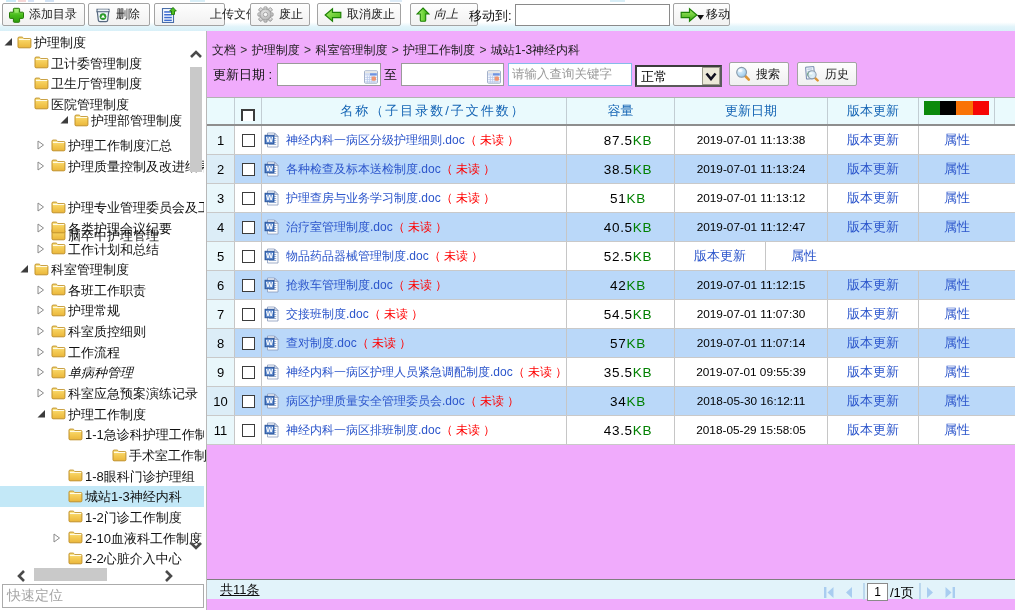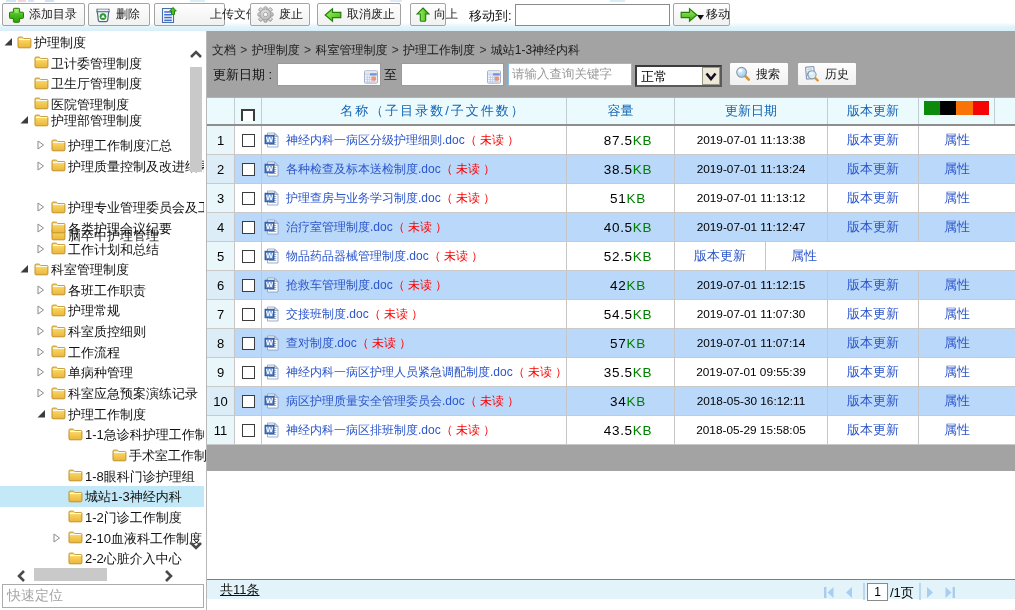--- a/index.html
+++ b/index.html
@@ -17,21 +17,21 @@
 .tinput{position:absolute;top:4px;height:22px;border:1px solid #8a8a8a;background:#fff;}
 
 .dash{position:absolute;top:0;height:2px;opacity:.4;}
 
 .tree{position:absolute;left:0;top:31px;width:207px;height:579px;background:#fff;border-right:1px solid #b8b8b8;overflow:hidden;}
 .trow{position:absolute;left:0;width:204px;height:21px;display:flex;align-items:center;font-size:13px;color:#111;white-space:nowrap;overflow:hidden;}
 .trow.sel{background:#c3e8f7;}
 .quickbox{position:absolute;left:2px;top:553px;width:202px;height:24px;border:1px solid #ababab;background:#fff;
  font-size:14px;color:#a5a5a5;display:flex;align-items:center;padding-left:4px;}
 
-.main{position:absolute;left:207px;top:31px;width:808px;height:440px;background:#a3a3a3;}
+.main{position:absolute;left:207px;top:31px;width:808px;height:579px;background:#f0abfc;}
 .crumb{position:absolute;left:5px;top:11px;font-size:12px;color:#1b1b1b;}
 .crumb .sep{color:#333;padding:0 1px;}
 
 .frow{position:absolute;top:32px;left:0;height:24px;width:808px;}
 .flabel{position:absolute;top:0;height:24px;display:flex;align-items:center;font-size:13px;color:#111;}
 .finput{position:absolute;top:0;height:23px;border:1px solid #9a9a9a;background:#fff;}
 .fbtn{position:absolute;top:-1px;height:24px;border:1px solid #a3a3a3;border-radius:2px;
  background:linear-gradient(180deg,#fefefe,#f0f0f0);display:flex;align-items:center;font-size:12px;color:#1a1a1a;padding:0 6px;gap:5px;}
 
 .thead{position:absolute;left:0;top:66px;width:808px;height:29px;background:#eafafd;display:flex;
@@ -139,21 +139,21 @@
             <linearGradient id="gc" x1="0" y1="0" x2="1" y2="1">
               <stop offset="0" stop-color="#a8ef6a"></stop>
               <stop offset="1" stop-color="#45b512"></stop>
             </linearGradient>
           </defs>
       <path d="M1.2 8l7.3-6.3v3.7h8.3v5.2H8.5v3.7z" fill="url(#gc)" stroke="#1e8206" stroke-width="1.2"></path>
     </svg>
     <span>取消废止</span>
   </div>
 
-  <div class="tbtn" style="left:410px;width:36px;padding:0 5px;gap:4px;" id="b-upd">
+  <div class="tbtn" style="left:410px;width:68px;padding:0 5px;gap:4px;font-style:italic;" id="b-upd">
     <svg width="14" height="15" viewBox="0 0 14 15">
       <defs>
             <linearGradient id="gu" x1="0" y1="0" x2="1" y2="0">
               <stop offset="0" stop-color="#b2f07e"></stop>
               <stop offset=".55" stop-color="#6fd53a"></stop>
               <stop offset="1" stop-color="#2f9e0d"></stop>
             </linearGradient>
           </defs>
       <path d="M7 1l6 6H9.7v6.2c0 .6-.4 1-1 1H5.3c-.6 0-1-.4-1-1V7H1z" fill="url(#gu)" stroke="#1e8206" stroke-width="1.1"></path>
     </svg>
@@ -243,21 +243,21 @@
                 <stop offset=".45" stop-color="#f5cd58"></stop>
                 <stop offset="1" stop-color="#eab63a"></stop>
               </linearGradient>
             </defs>
             <path d="M1 3.1c0-.6.4-1 1-1h2.9c.4 0 .7.1.9.4l.9 1h6.2c.6 0 1 .4 1 1v7.3c0 .6-.4 1-1 1H2c-.6 0-1-.4-1-1z" fill="url(#gf)" stroke="#c0912a" stroke-width="1"></path>
             <path d="M1.9 4.4h11.3" stroke="#fffdec" stroke-width="1.1" fill="none"></path>
           </svg>
         </span>
         <span style="position:absolute;left:51px;top:2px;">医院管理制度</span>
       </div>
-      <div class="trow" style="top:79px;">
+      <div class="trow" style="top:79px;margin-left:40px;">
         <span style="position:absolute;left:19px;top:5px;">
           <svg width="10" height="10" viewBox="0 0 10 10" style="display:block">
             <path d="M9 1v7.5H1.5z" fill="#3c3c3c"></path>
           </svg>
         </span>
         <span style="position:absolute;left:34px;top:2.5px;">
           <svg width="15" height="14" viewBox="0 0 15 14" style="display:block">
             <defs>
               <linearGradient id="gf" x1="0" y1="0" x2="0" y2="1">
                 <stop offset="0" stop-color="#fbe586"></stop>
@@ -490,21 +490,21 @@
                 <stop offset=".45" stop-color="#f5cd58"></stop>
                 <stop offset="1" stop-color="#eab63a"></stop>
               </linearGradient>
             </defs>
             <path d="M1 3.1c0-.6.4-1 1-1h2.9c.4 0 .7.1.9.4l.9 1h6.2c.6 0 1 .4 1 1v7.3c0 .6-.4 1-1 1H2c-.6 0-1-.4-1-1z" fill="url(#gf)" stroke="#c0912a" stroke-width="1"></path>
             <path d="M1.9 4.4h11.3" stroke="#fffdec" stroke-width="1.1" fill="none"></path>
           </svg>
         </span>
         <span style="position:absolute;left:68px;top:2px;">工作流程</span>
       </div>
-      <div class="trow" style="top:331.4px;">
+      <div class="trow" style="top:331.4px;font-style:italic;">
         <span style="position:absolute;left:37px;top:5px;">
           <svg width="8" height="10" viewBox="0 0 8 10" style="display:block">
             <path d="M1 1l5.5 4L1 9z" fill="#fdfdfd" stroke="#8a8a8a" stroke-width="1"></path>
           </svg>
         </span>
         <span style="position:absolute;left:51px;top:2.5px;">
           <svg width="15" height="14" viewBox="0 0 15 14" style="display:block">
             <defs>
               <linearGradient id="gf" x1="0" y1="0" x2="0" y2="1">
                 <stop offset="0" stop-color="#fbe586"></stop>

